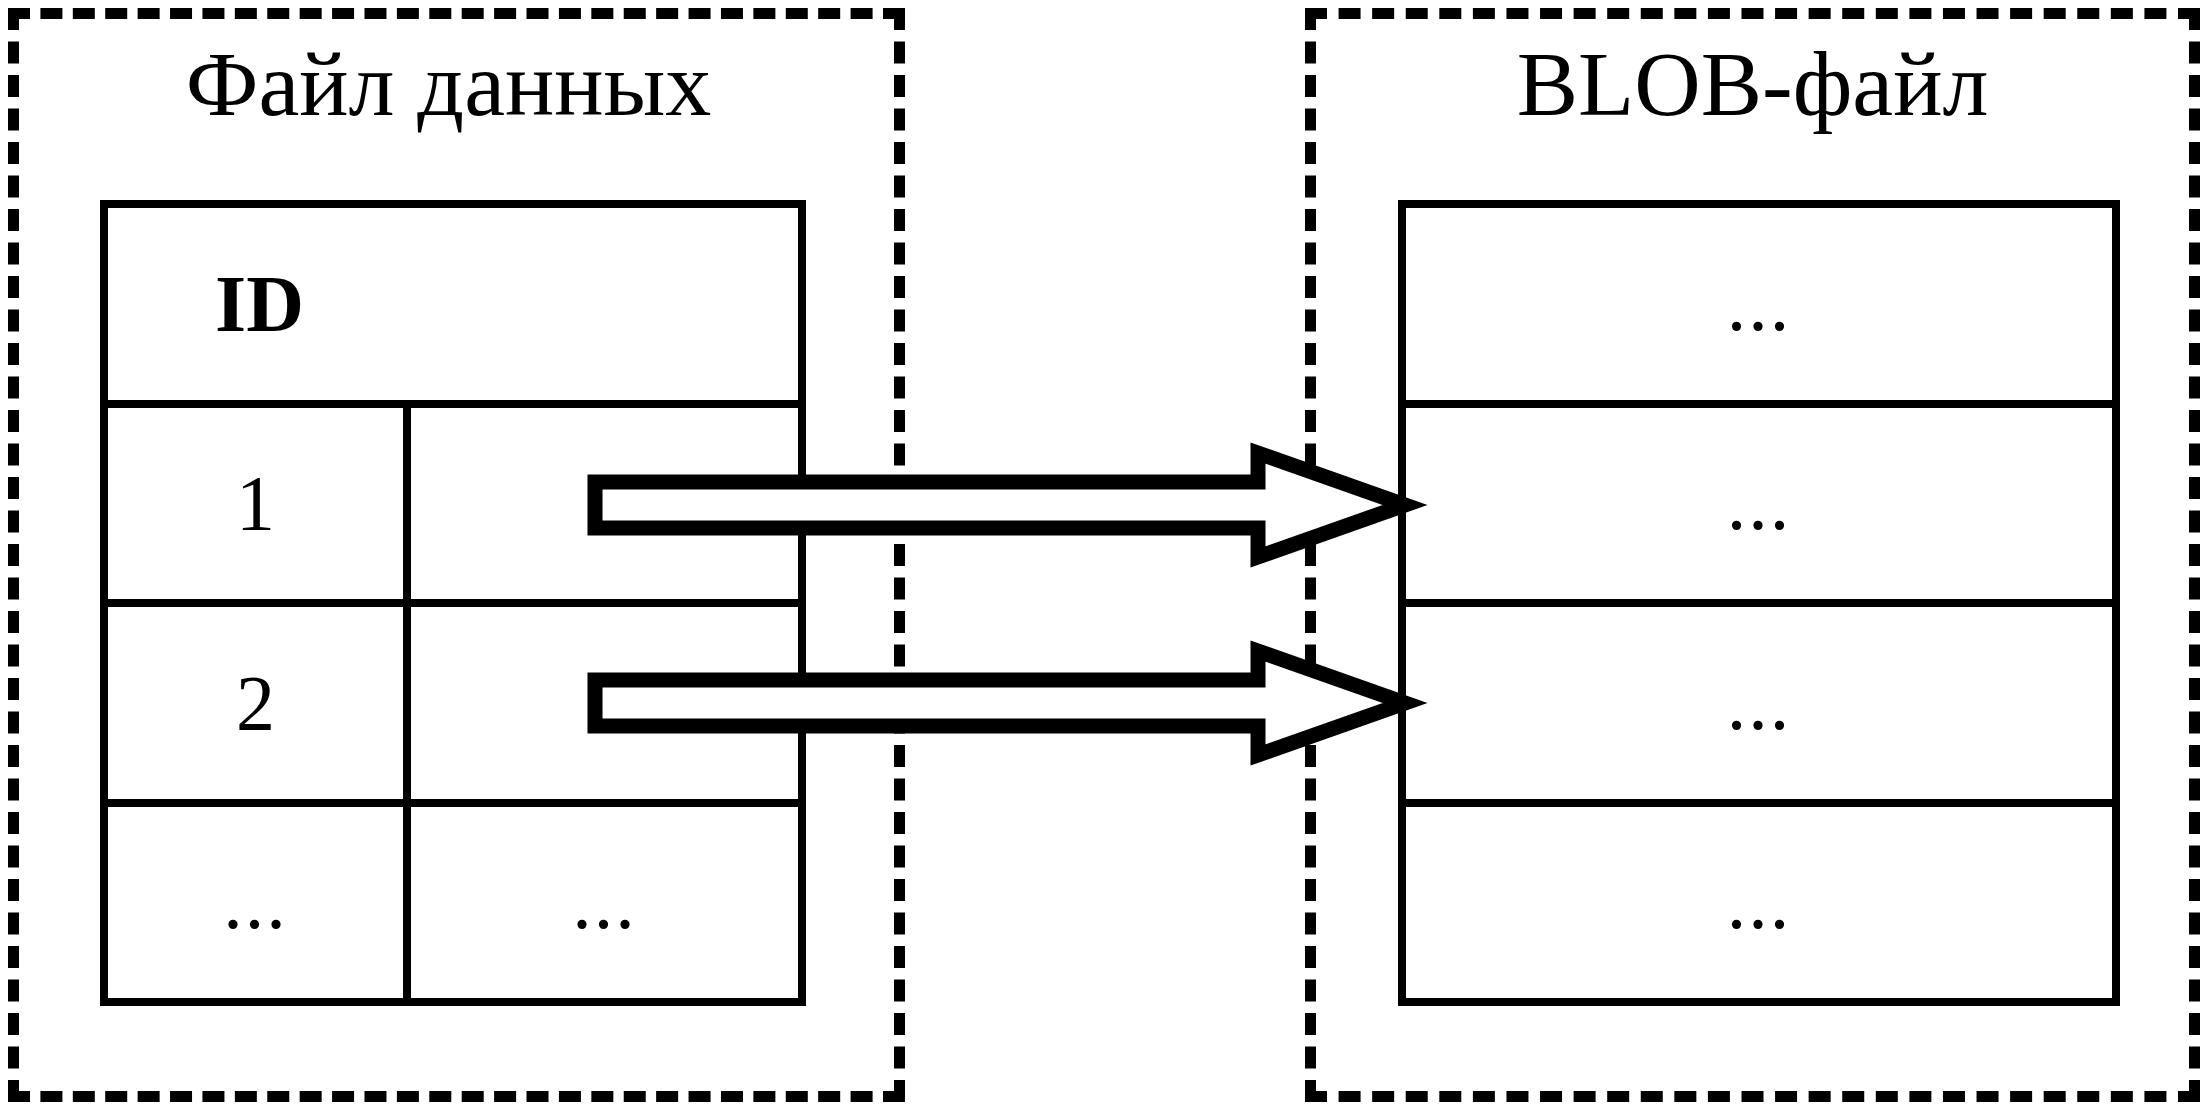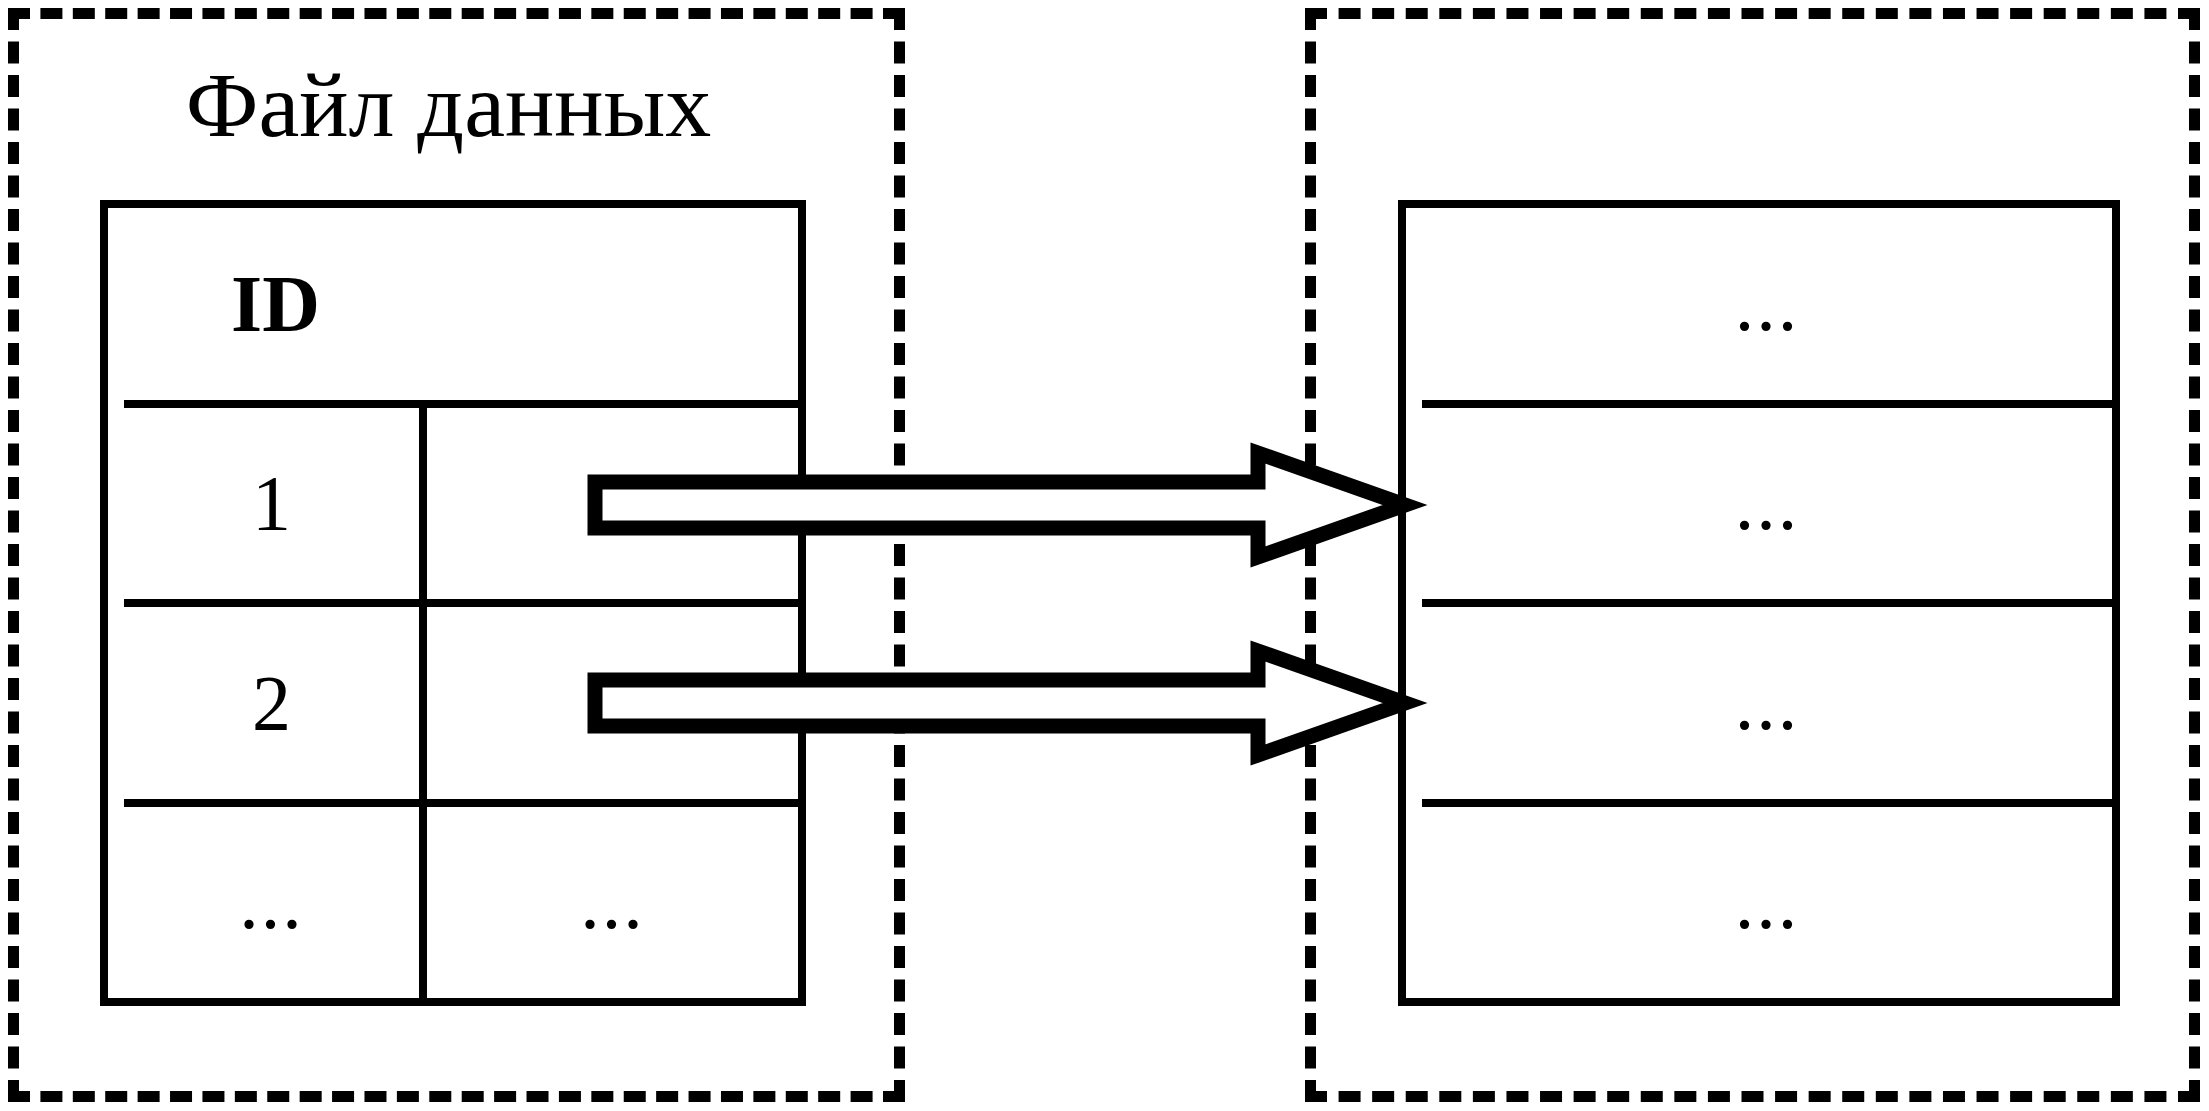--- a/index.html
+++ b/index.html
@@ -31,41 +31,40 @@
 
   
   .panel-caption {
     position: absolute;
     font-size: 92px;
     line-height: 1;
     white-space: nowrap;
     font-weight: normal;
     letter-spacing: 0px;
   }
-  #caption-data { left: 0px;   top: 38px; width: 897px; text-align: center; margin-top: 21px; }
+  #caption-data { left: 0px;   top: 38px; width: 897px; text-align: center; }
   #caption-blob { left: 1305px; top: 38px; width: 895px; text-align: center; }
 
   
   .grid {
     position: absolute;
     box-sizing: border-box;
     border: 8px solid #000000;
     background: #ffffff;
     display: flex;
     flex-direction: column;
   }
   #table-data { left: 100px;  top: 200px; width: 706px; height: 806px; }
   #table-blob { left: 1398px; top: 200px; width: 722px; height: 806px; }
 
   .grid-row {
     display: flex;
     flex: 1 1 0;
     border-bottom: 8px solid #000000;
     min-height: 0;
-    margin-left: 16px;
   }
   .grid-row:last-child { border-bottom: none; }
 
   .grid-cell {
     flex: 1 1 0;
     display: flex;
     align-items: center;
     justify-content: center;
     border-right: 8px solid #000000;
     font-size: 78px;
@@ -126,20 +125,21 @@
     </div>
 
     <div class="grid-row">
       <div class="grid-cell col-id ellipsis-cell">...</div>
       <div class="grid-cell col-blob ellipsis-cell">...</div>
     </div>
 
   </div>
 
   <div class="panel" id="panel-blob"></div>
+  <div class="panel-caption" id="caption-blob">BLOB-файл</div>
 
   <div class="grid" id="table-blob">
     <div class="grid-row">
       <div class="grid-cell ellipsis-cell">...</div>
     </div>
     <div class="grid-row">
       <div class="grid-cell ellipsis-cell">...</div>
     </div>
     <div class="grid-row">
       <div class="grid-cell ellipsis-cell">...</div>

